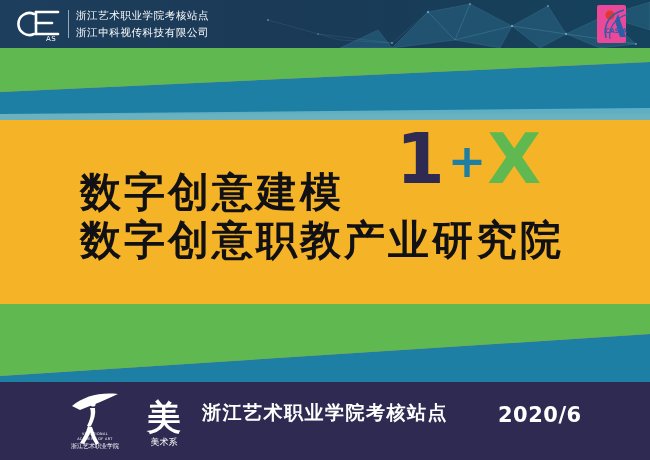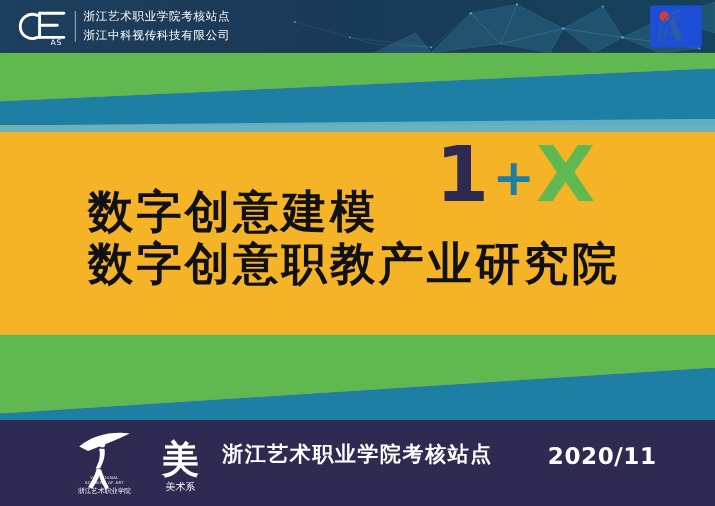--- a/index.html
+++ b/index.html
@@ -53,23 +53,23 @@
     position: absolute;
     left: 76px; top: 7px;
     color: #ffffff;
     font-size: 10.5px;
     line-height: 17px;
     letter-spacing: 0.6px;
     white-space: nowrap;
   }
   .right-logo {
     position: absolute;
-    right: 12px; top: 5px;
-    width: 47px; height: 38px;
-    background: #1d4ed8;
+    right: 24px; top: 5px;
+    width: 29px; height: 38px;
+    background: #ec4899;
     border-radius: 2px;
   }
 
   
   .band {
     position: absolute;
     left: 0;
     width: 650px;
   }
   .band-green-top {
@@ -318,15 +318,15 @@
       <text x="29" y="60" fill="#ffffff" font-size="6" text-anchor="middle" font-family="DejaVu Sans, sans-serif">浙江艺术职业学院</text>
     </svg>
 
     <svg class="logo-seal" viewBox="0 0 48 60">
       <text x="24" y="40" fill="#ffffff" font-size="34" text-anchor="middle" font-weight="bold" font-family="DejaVu Sans, sans-serif">美</text>
       <text x="24" y="56" fill="#ffffff" font-size="9" text-anchor="middle" font-family="DejaVu Sans, sans-serif">美术系</text>
     </svg>
   </div>
 
   <div class="footer-text">浙江艺术职业学院考核站点</div>
-  <div class="footer-date">2020/11</div>
+  <div class="footer-date">2020/6</div>
 
 </div>
 
 </body></html>

